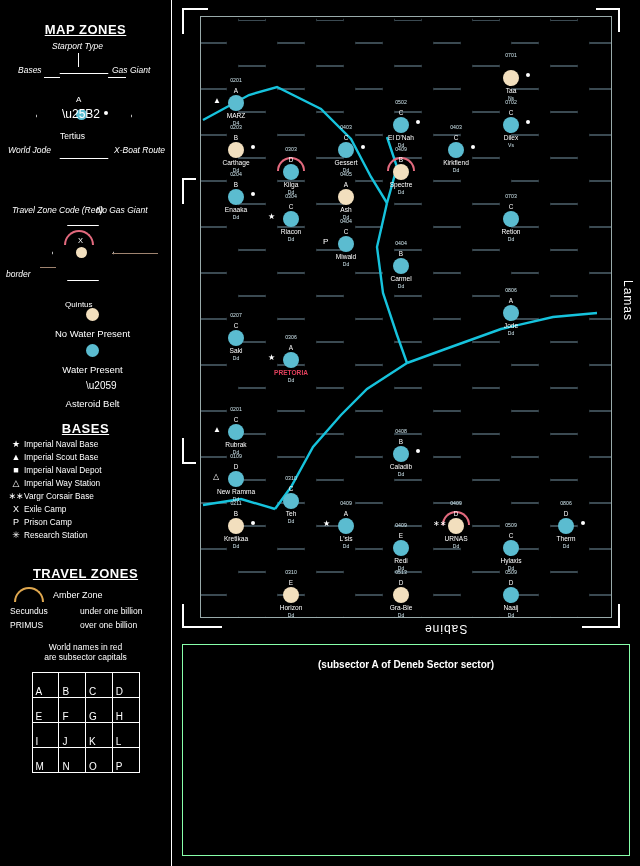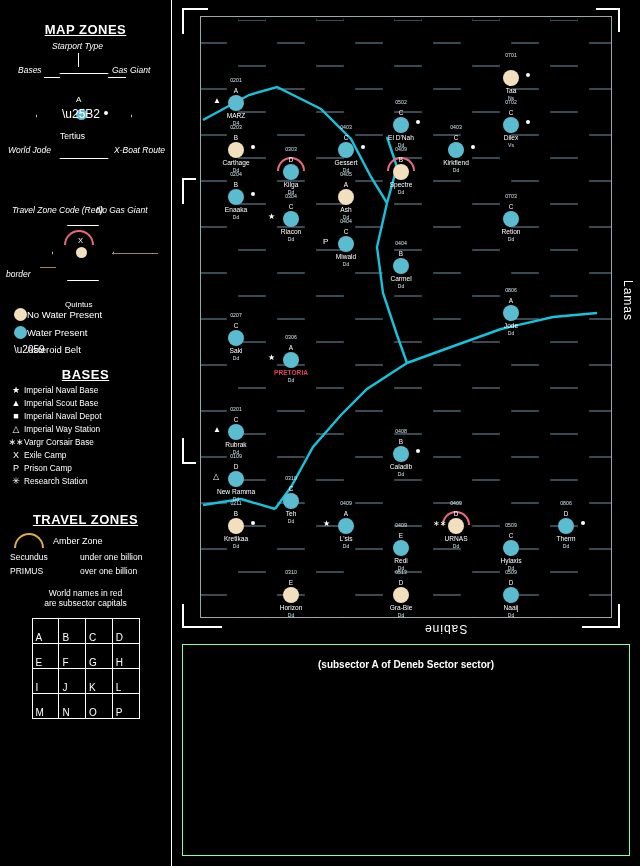--- a/index.html
+++ b/index.html
@@ -19,21 +19,21 @@
             position:absolute;left:0;top:0;}
   .lbl{position:absolute;font-size:8.5px;font-style:italic;white-space:nowrap;}
   .lbl.n{font-style:normal;}
   .leader{position:absolute;background:#fff;height:1px;}
   .leaderv{position:absolute;background:#fff;width:1px;}
 
   .world-dot{border-radius:50%;display:inline-block;}
   .w-nowater{background:#f2dfbe;}
   .w-water{background:#5bbcd0;}
 
-  .ch-row{display:flex;align-items:center;font-size:9.5px;margin:5px 0 0 14px;}
+  .ch-row{display:flex;align-items:center;gap:7px;font-size:9.5px;margin:5px 0 0 14px;flex-direction:column;}
   .bs-row{display:flex;align-items:center;font-size:8.3px;margin:3px 0 0 8px;}
   .bs-ico{width:16px;text-align:center;font-size:9px;display:inline-block;}
 
   .tz-row{display:flex;align-items:center;gap:9px;font-size:9px;margin:6px 0 0 14px;}
   .arc{width:30px;height:15px;border-top-left-radius:30px;border-top-right-radius:30px;
        border:2px solid #e0a84f;border-bottom:none;box-sizing:border-box;}
   .arc.red{border-color:#e36a7e;}
 
   .pop-row{display:flex;font-size:8.5px;margin:4px 0 0 10px;}
   .pop-row span:first-child{width:70px;}

